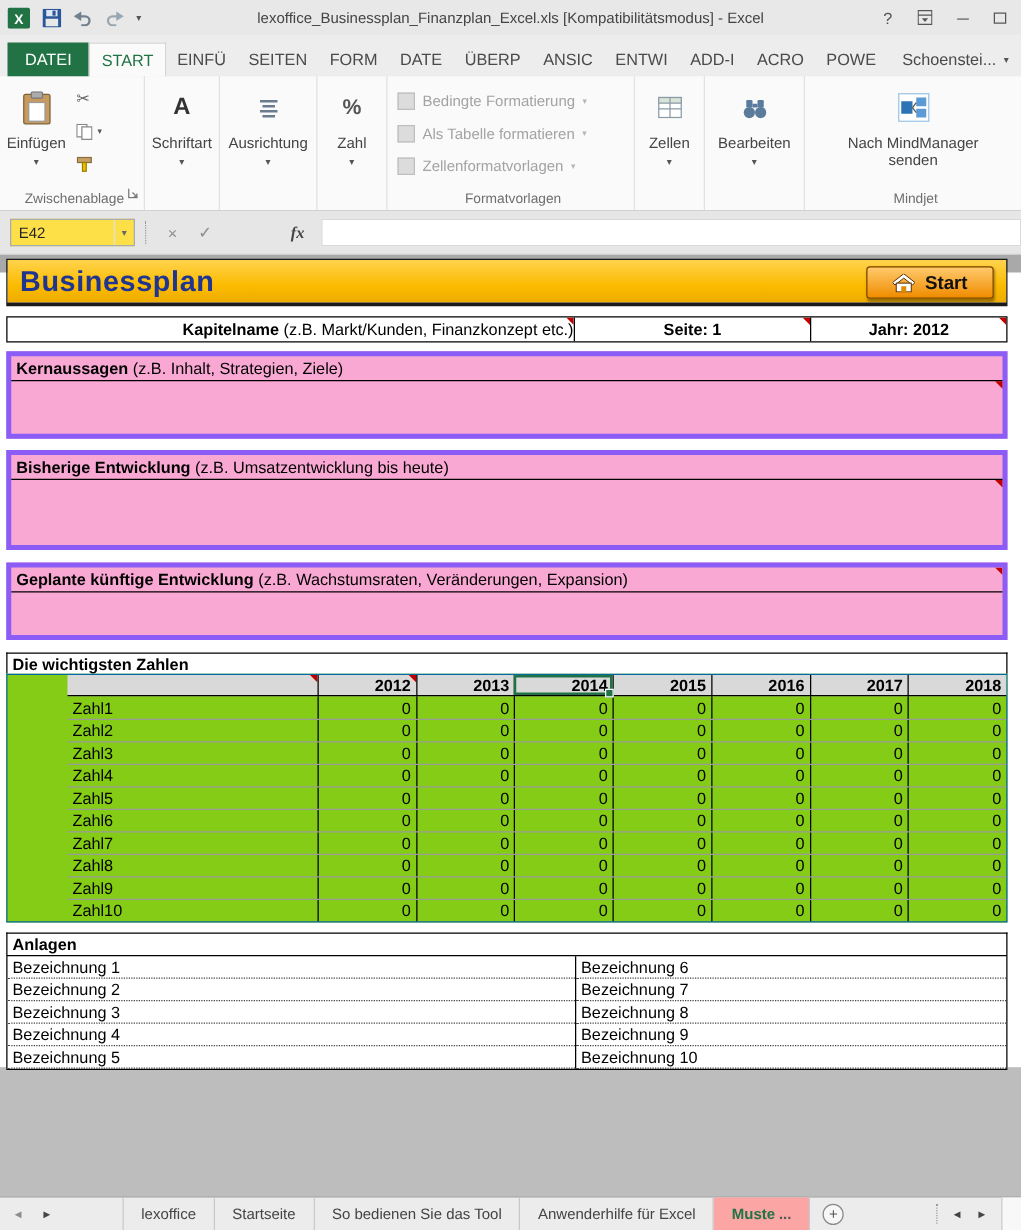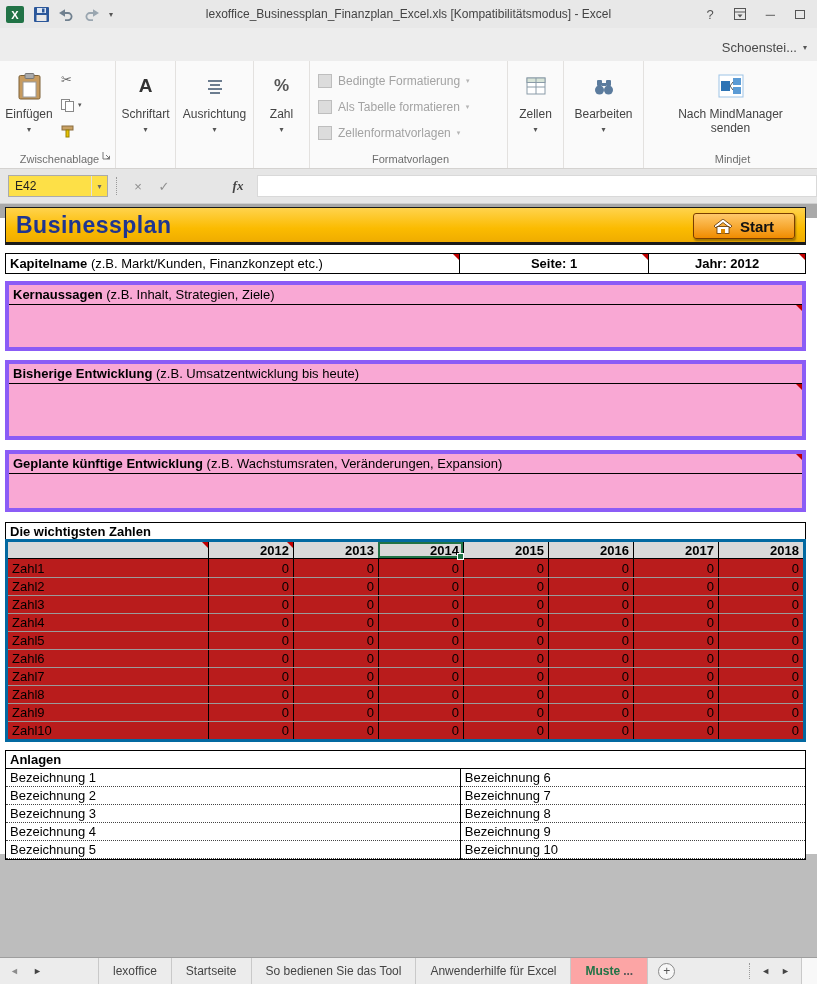--- a/index.html
+++ b/index.html
@@ -80,34 +80,34 @@
             border:1px solid #1A1A1A; border-bottom-width:3px; display:flex; align-items:center;
             padding:0 10px; margin-bottom:8px; position:relative; }
   .banner-title { font-size:23px; font-weight:bold; color:#1F3590; letter-spacing:.5px; }
   .startbtn { position:absolute; right:10px; top:5px; width:102px; height:26px;
               background:linear-gradient(180deg,#FFC96B,#F08C00); border:1px solid #7A3E00; border-radius:3px;
               display:flex; align-items:center; justify-content:center; gap:8px;
               box-shadow:1px 2px 2px rgba(0,0,0,.35); }
   .startbtn .stext { font-size:15px; font-weight:bold; color:#111; }
 
   .kapitel { height:21px; border:1px solid #000; display:flex; margin-bottom:7px; background:#fff; }
-  .kcell { display:flex; align-items:center; padding-left:4px; overflow:hidden; white-space:nowrap; }
+  .kcell { display:flex; align-items:center; padding-left:4px; overflow:hidden; white-space:nowrap;justify-content:flex-end; }
   .kc1 { flex:0 0 56.8%; border-right:1px solid #000; }
   .kc2 { flex:0 0 23.7%; border-right:1px solid #000; justify-content:center; padding-left:0; }
   .kc3 { flex:1; justify-content:center; padding-left:0; }
 
   .section { border:4px solid #8b5cf6; background:#f9a8d4; }
   .sechead { height:20px; border-bottom:1px solid #000; display:flex; align-items:center; padding-left:4px; white-space:nowrap; overflow:hidden; }
   .s1 { margin-bottom:9px; }  .s1 .secbody { height:42px; }
   .s2 { margin-bottom:10px; } .s2 .secbody { height:52px; }
   .s3 { margin-bottom:10px; } .s3 .secbody { height:34px; }
 
   .ztitle { height:17px; border:1px solid #000; border-bottom:none; font-weight:bold;
             display:flex; align-items:center; padding-left:4px; background:#fff; }
-  .ztable { border:3px solid #0369a1; margin-bottom:8px; background:#b91c1c; }
+  .ztable { border:1px solid #0369a1; margin-bottom:8px; background:#84cc16;padding-left:48px; }
   .thead { display:flex; height:17px; background:#D9D9D9; border-bottom:1px solid #000; font-weight:bold; }
   .tc { position:relative; }
   .tc.lab { flex:0 0 200px; display:flex; align-items:center; padding-left:4px; overflow:hidden; }
   .tc.yr, .tc.num { flex:1; display:flex; align-items:center; justify-content:flex-end; padding-right:4px; border-left:1px solid #000; }
   .trow { display:flex; height:18px; border-top:1px solid #9B9B9B; }
   .trow:first-child { border-top:none; }
   .tc.sel { outline:2px solid #217346; outline-offset:-2px; z-index:2; }
   .tc.sel::after { content:''; position:absolute; right:-1px; bottom:-2px; width:5px; height:5px;
                    background:#217346; border:1px solid #fff; z-index:3; }
 
@@ -184,20 +184,34 @@
           </svg>
       </span>
       <span class="wc">─</span>
       <span class="wc">
           <span class="maxbox"></span>
         </span>
     </div>
   </div>
 
   <div class="tabrow">
+    <div style="display:flex;align-items:flex-end;">
+        <div class="rtab file">DATEI</div>
+        <div class="rtab active">START</div>
+        <div class="rtab">EINFÜ</div>
+        <div class="rtab">SEITEN</div>
+        <div class="rtab">FORM</div>
+        <div class="rtab">DATE</div>
+        <div class="rtab">ÜBERP</div>
+        <div class="rtab">ANSIC</div>
+        <div class="rtab">ENTWI</div>
+        <div class="rtab">ADD-I</div>
+        <div class="rtab">ACRO</div>
+        <div class="rtab">POWE</div>
+      </div>
     <div class="userbox">
       <span>Schoenstei...</span>
       <span class="caret">▾</span>
     </div>
   </div>
 
   <div class="ribbon">
 
     <div class="rgroup g-clip">
       <div class="paste bigbtn">

